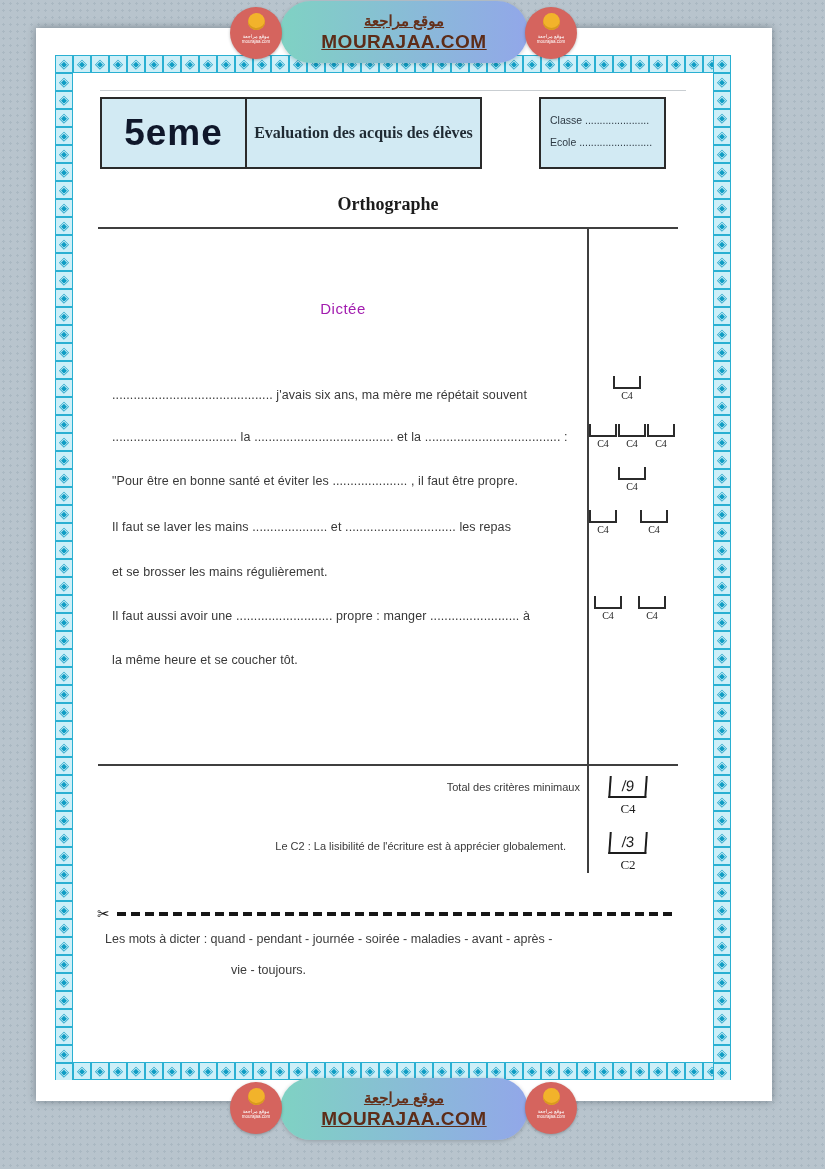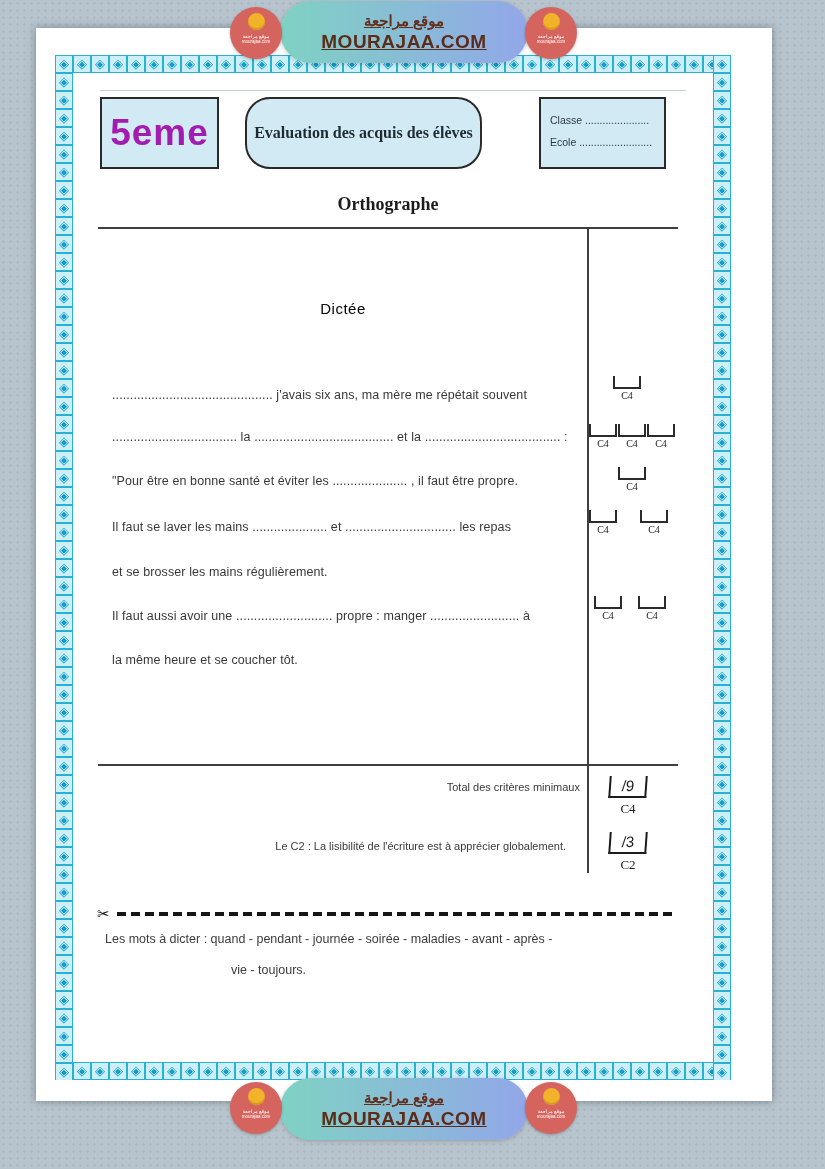--- a/index.html
+++ b/index.html
@@ -22,33 +22,33 @@
   .strip.left{left:55px;} .strip.right{left:713px;}
   .tile{
     flex:none;width:18px;height:18px;box-sizing:border-box;
     background:#cdeff8;border:1px solid #2ab0d2;
     color:#0f9dc4;font-size:13px;line-height:16px;text-align:center;
     user-select:none;
   }
   
   .scanline{position:absolute;left:100px;top:90px;width:586px;height:1px;background:#c9ced2;}
   .hcell{position:absolute;top:97px;height:72px;background:#d2eaf3;border:2px solid #2a2a2a;box-sizing:border-box;}
-  .cell-level{left:100px;width:119px;display:flex;align-items:center;justify-content:center;
-    font-size:37px;font-weight:800;color:#a21caf;letter-spacing:1px;}
+  .cell-level{left:100px;width:147px;display:flex;align-items:center;justify-content:center;
+    font-size:37px;font-weight:800;color:#0f172a;letter-spacing:1px;}
   .cell-title{left:245px;width:237px;display:flex;flex-direction:row;align-items:center;justify-content:center;
-    font-family:"Liberation Serif", serif;font-weight:700;font-size:16px;color:#1f2a33;text-align:center;line-height:1.45;border-radius:25px;}
+    font-family:"Liberation Serif", serif;font-weight:700;font-size:16px;color:#1f2a33;text-align:center;line-height:1.45;}
   .cell-school{left:539px;width:127px;padding:10px 0 0 9px;font-size:10.5px;color:#2e3a44;line-height:2.1;}
   
   .subject{position:absolute;left:98px;top:194px;width:580px;text-align:center;
     font-family:"Liberation Serif", serif;font-weight:700;font-size:18px;color:#1c1c1c;}
   .rule-top{position:absolute;left:98px;top:227px;width:580px;height:2px;background:#3f3f3f;}
   .rule-mid{position:absolute;left:98px;top:764px;width:580px;height:2px;background:#3f3f3f;}
   .vline{position:absolute;left:587px;top:227px;width:2px;height:646px;background:#3f3f3f;}
   .dictee-head{position:absolute;left:98px;top:300px;width:490px;text-align:center;
-    font-size:15px;color:#000000;letter-spacing:.5px;}
+    font-size:15px;color:#a21caf;letter-spacing:.5px;}
   .dline{position:absolute;left:112px;width:465px;font-size:12.5px;color:#383838;letter-spacing:.1px;white-space:nowrap;}
   
   .cmark{position:absolute;width:28px;text-align:center;}
   .cbracket{height:11px;border-left:2px solid #2b2b2b;border-right:2px solid #2b2b2b;border-bottom:2px solid #2b2b2b;}
   .clabel{font-family:"Liberation Serif", serif;font-size:10px;color:#222;margin-top:1px;}
   
   .tot-label{position:absolute;width:340px;text-align:right;font-size:11px;color:#3a3a3a;}
   .scorebox{position:absolute;width:38px;text-align:center;}
   .sbox{height:20px;border-left:2px solid #1d1d1d;border-right:2px solid #1d1d1d;border-bottom:2px solid #1d1d1d;
     font-size:15px;color:#1d1d1d;line-height:20px;transform:skewX(-4deg);}

